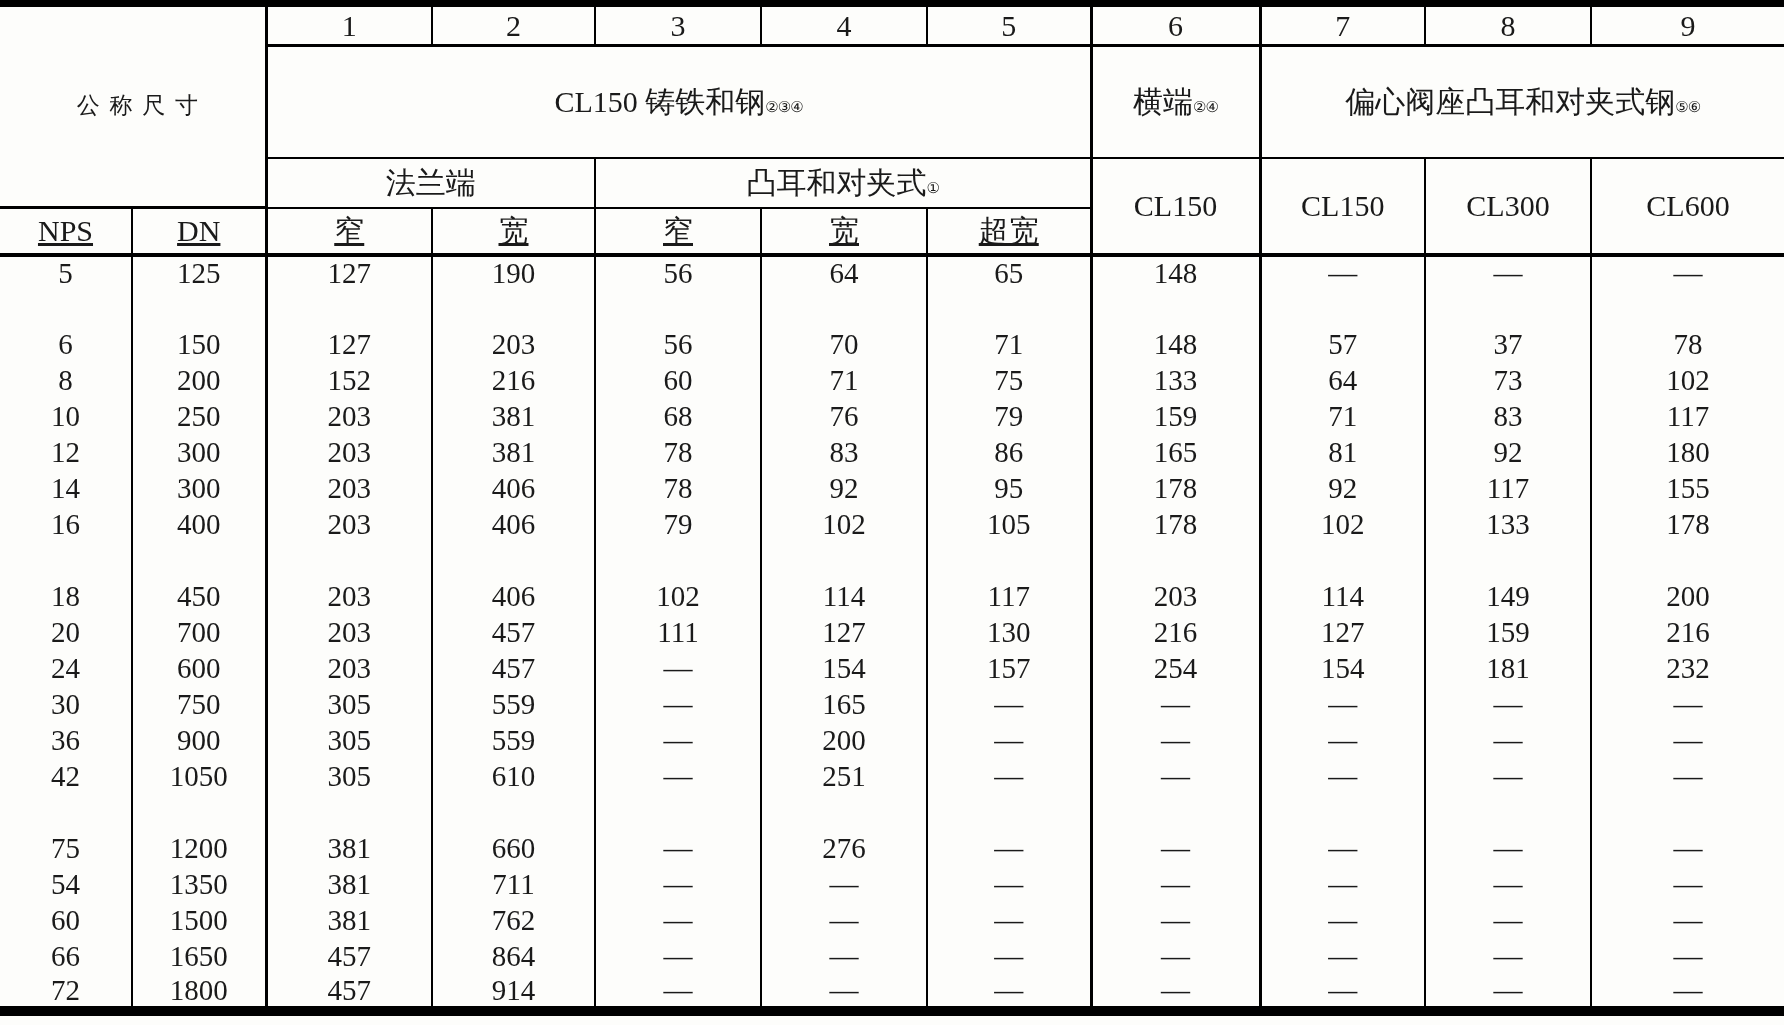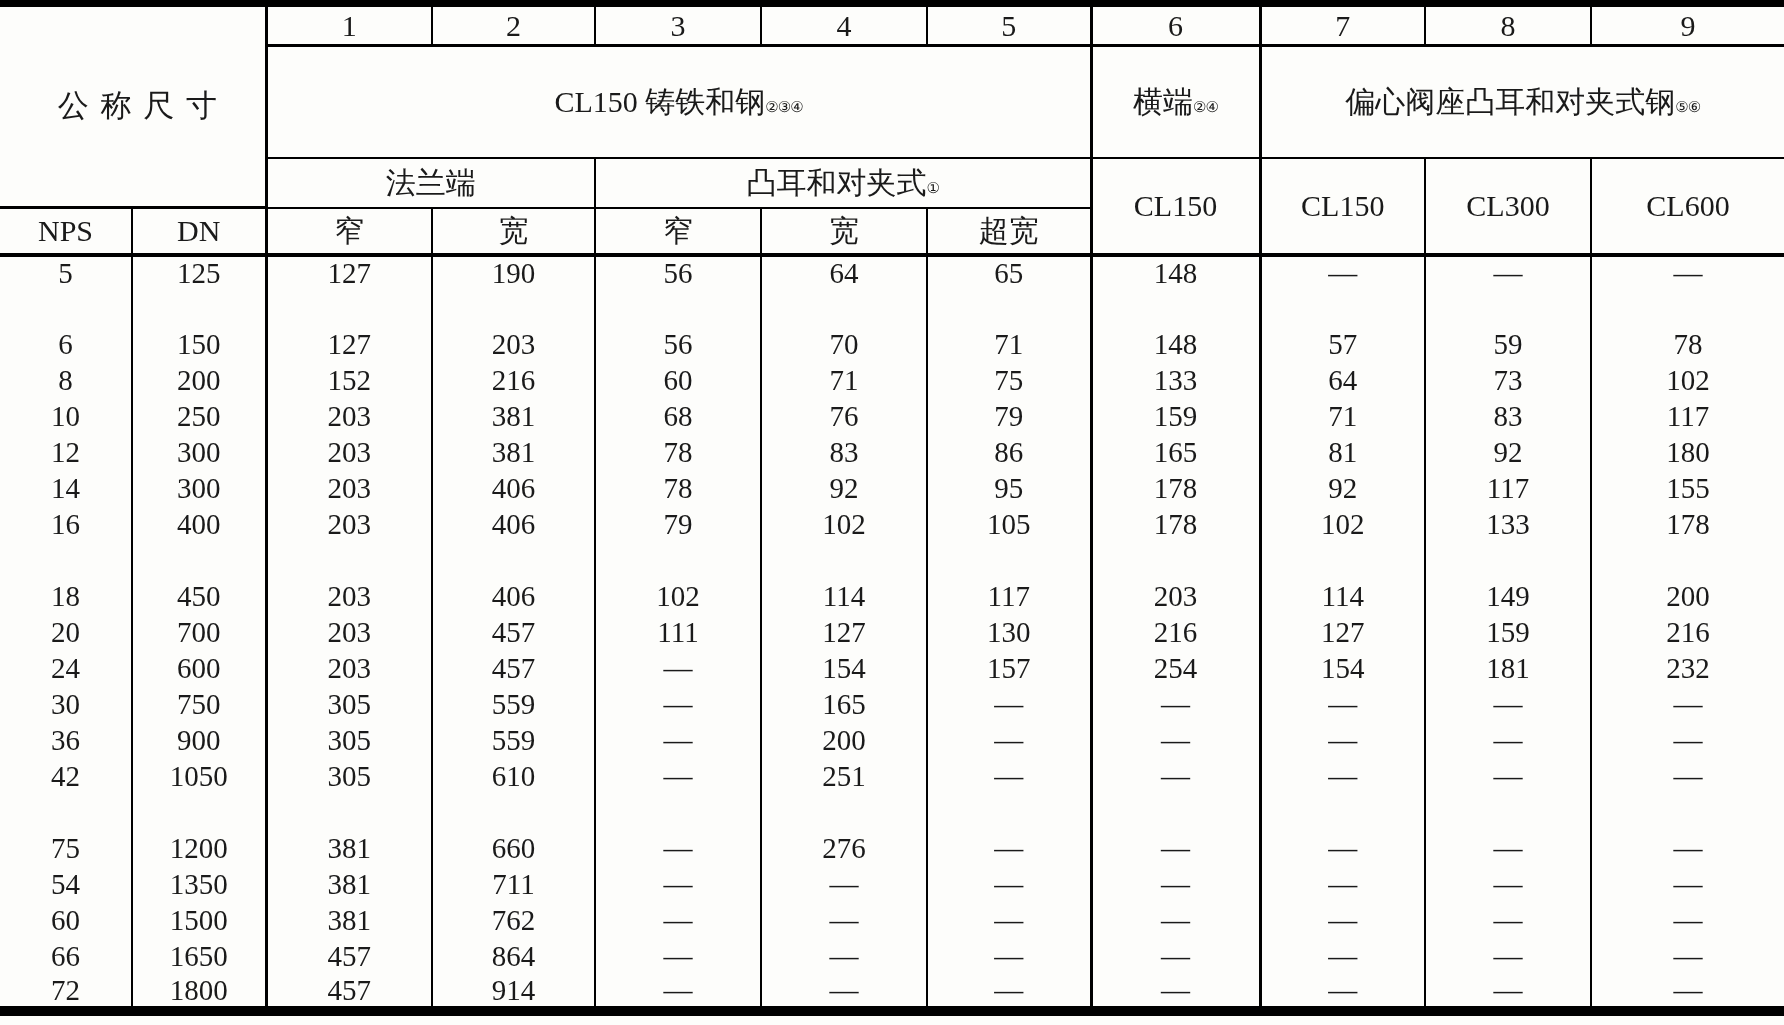--- a/index.html
+++ b/index.html
@@ -27,24 +27,24 @@
   }
   
   .bl2{border-left:2px solid #000;}
   .bl3{border-left:3px solid #000;}
   
   tr.hr1{height:42px;}
   tr.hr1 td{border-bottom:3px solid #000;}
   tr.hr2{height:112px;}
   tr.hr2 td{border-bottom:2px solid #000;}
   tr.hr3{height:50px;margin-left:20px;}
-  tr.hr4{height:47px;}
+  tr.hr4{height:47px;text-decoration:underline;}
   .bb2{border-bottom:2px solid #000 !important;}
   .bb4{border-bottom:4px solid #000 !important;}
-  td.corner{border-bottom:2px solid #000;font-size:31px;letter-spacing:2px;padding-left:12px;}
+  td.corner{border-bottom:2px solid #000;font-size:23px;letter-spacing:2px;padding-left:12px;}
   sup{font-size:15px;line-height:0;vertical-align:28%;letter-spacing:-1px;}
   
   tbody tr{height:36px;}
   tbody td{font-size:29px;}
 </style>
 </head>
 <body>
 
 <table>
   <colgroup>
@@ -126,21 +126,21 @@
       <tr>
         <td>6</td>
         <td class="bl2">150</td>
         <td class="bl3">127</td>
         <td class="bl2">203</td>
         <td class="bl2">56</td>
         <td class="bl2">70</td>
         <td class="bl2">71</td>
         <td class="bl3">148</td>
         <td class="bl3">57</td>
-        <td class="bl2">59</td>
+        <td class="bl2">37</td>
         <td class="bl2">78</td>
       </tr>
       <tr>
         <td>8</td>
         <td class="bl2">200</td>
         <td class="bl3">152</td>
         <td class="bl2">216</td>
         <td class="bl2">60</td>
         <td class="bl2">71</td>
         <td class="bl2">75</td>

